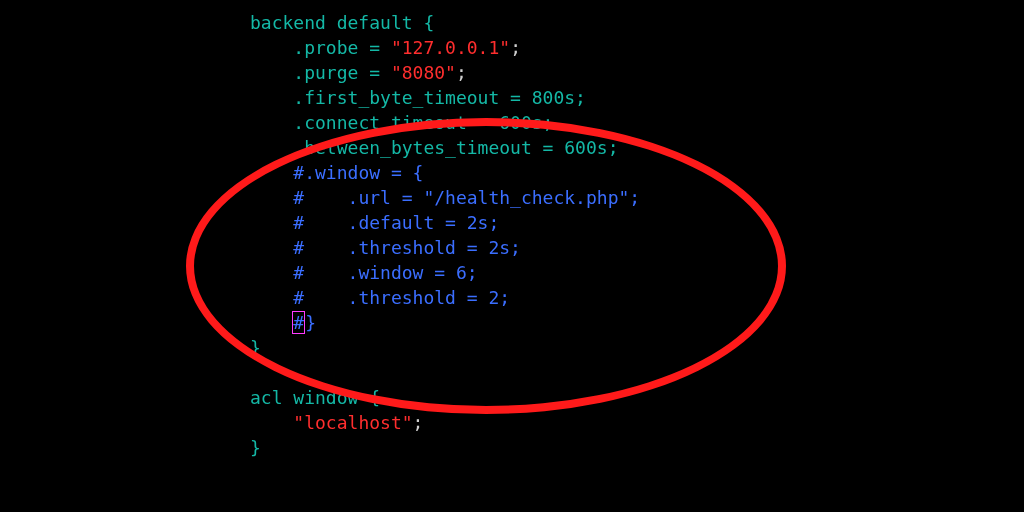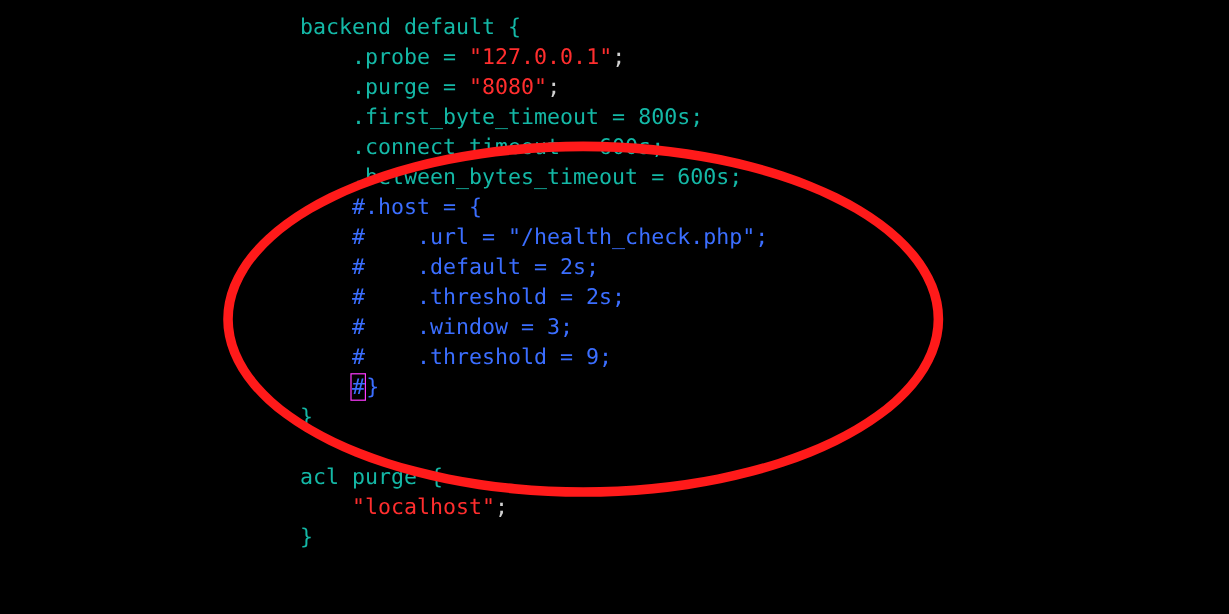--- a/index.html
+++ b/index.html
@@ -54,27 +54,27 @@
 <body>
 
 <div class="editor">
 
 <pre class="code"><span class="kw">backend default {</span>
 <span><span class="plain">    </span><span class="kw">.probe = </span><span class="str">"127.0.0.1"</span><span class="plain">;</span></span>
 <span><span class="plain">    </span><span class="kw">.purge = </span><span class="str">"8080"</span><span class="plain">;</span></span>
 <span><span class="plain">    </span><span class="kw">.first_byte_timeout = 800s;</span></span>
 <span><span class="plain">    </span><span class="kw">.connect_timeout = 600s;</span></span>
 <span><span class="plain">    </span><span class="kw">.between_bytes_timeout = 600s;</span></span>
-<span><span class="plain">    </span><span class="cmt">#.host = {</span></span>
+<span><span class="plain">    </span><span class="cmt">#.window = {</span></span>
 <span><span class="plain">    </span><span class="cmt">#    .url = "/health_check.php";</span></span>
 <span><span class="plain">    </span><span class="cmt">#    .default = 2s;</span></span>
 <span><span class="plain">    </span><span class="cmt">#    .threshold = 2s;</span></span>
-<span><span class="plain">    </span><span class="cmt">#    .window = 3;</span></span>
-<span><span class="plain">    </span><span class="cmt">#    .threshold = 9;</span></span>
+<span><span class="plain">    </span><span class="cmt">#    .window = 6;</span></span>
+<span><span class="plain">    </span><span class="cmt">#    .threshold = 2;</span></span>
 <span><span class="plain">    </span><span class="cursor cmt">#</span><span class="cmt">}</span></span>
 <span class="kw">}</span>
 
-<span class="kw">acl purge {</span>
+<span class="kw">acl window {</span>
 <span><span class="plain">    </span><span class="str">"localhost"</span><span class="plain">;</span></span>
 <span class="kw">}</span></pre>
 
   <div class="annot" style="left: 186px; top: 118px; width: 584px; height: 280px;"></div>
 </div>
 
 </body></html>

